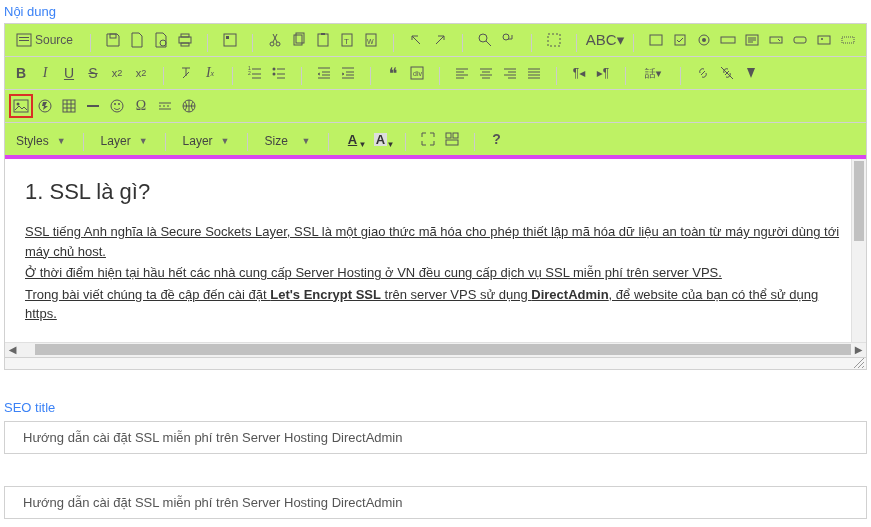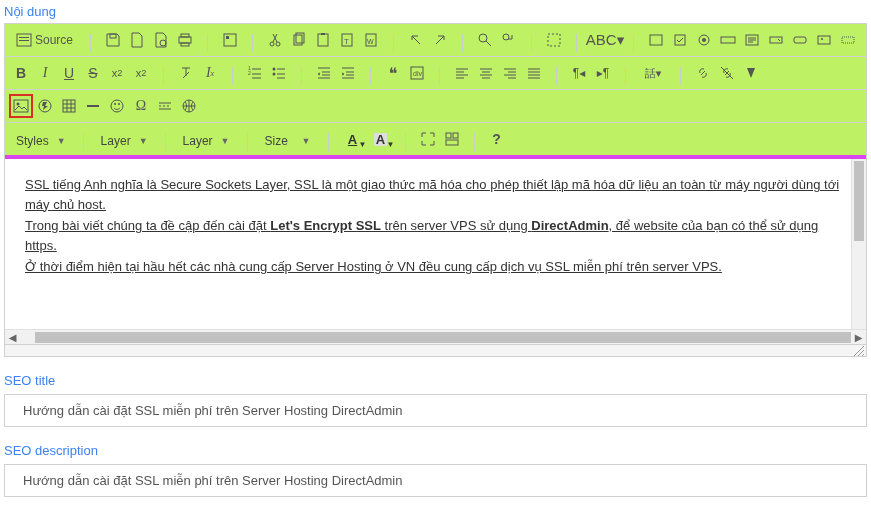--- a/index.html
+++ b/index.html
@@ -21,21 +21,21 @@
 .content-area { padding: 16px 20px; min-height: 170px; font-size: 13px; color: #333; line-height: 1.5; position: relative; overflow: auto; }
 .content-area h2 { font-size: 22px; font-weight: normal; color: #333; margin-bottom: 14px; }
 .content-area p { margin-bottom: 2px; text-decoration: underline; }
 .scroll-y { position: absolute; right: 0; top: 0; bottom: 0; width: 15px; background: #f1f1f1; border-left: 1px solid #e0e0e0; }
 .scroll-y .thumb { position: absolute; top: 2px; left: 2px; right: 2px; height: 80px; background: #c1c1c1; }
 .scroll-x { height: 15px; background: #f1f1f1; border-top: 1px solid #e0e0e0; display: flex; align-items: center; }
 .scroll-x .thumb { height: 11px; background: #c1c1c1; margin-left: 15px; width: calc(100% - 45px); }
 .scroll-x .arrow-btn { width: 15px; display: flex; align-items: center; justify-content: center; font-size: 10px; color: #666; }
 .resizer { height: 12px; background: #f5f5f5; border-top: 1px solid #d1d1d1; display: flex; justify-content: flex-end; align-items: center; padding-right: 2px; cursor: ns-resize; }
 .text-input { width: 100%; border: 1px solid #d1d1d1; padding: 8px 18px; font-size: 13px; color: #555; margin-top: 2px; }
-.field-block { margin-top: 16px; }
+.field-block { margin-top: 30px; }
 .relwrap { position: relative; }
 </style>
 </head>
 <body>
 
 <div class="field-label">Nội dung</div>
 
 <div class="editor-wrap">
 
   <div class="toolbar">
@@ -420,23 +420,24 @@
         </div>
     </div>
     <div class="sep"></div>
     <div class="tgroup">
       <div class="tbtn" style="font-weight:bold">?</div>
     </div>
   </div>
 
   <div class="relwrap">
     <div class="content-area">
+      <h2>1. SSL là gì?</h2>
       <p>SSL tiếng Anh nghĩa là Secure Sockets Layer, SSL là một giao thức mã hóa cho phép thiết lập mã hóa dữ liệu an toàn từ máy người dùng tới máy chủ host.</p>
+      <p>Ở thời điểm hiện tại hầu hết các nhà cung cấp Server Hosting ở VN đều cung cấp dịch vụ SSL miễn phí trên server VPS.</p>
       <p><span>Trong bài viết chúng ta đề cập đến cài đặt </span><strong>Let's Encrypt SSL</strong><span> trên server VPS sử dụng </span><strong>DirectAdmin</strong><span>, để website của bạn có thể sử dụng https.</span></p>
-      <p>Ở thời điểm hiện tại hầu hết các nhà cung cấp Server Hosting ở VN đều cung cấp dịch vụ SSL miễn phí trên server VPS.</p>
     </div>
     <div class="scroll-y">
         <div class="thumb"></div>
       </div>
   </div>
   <div class="scroll-x">
     <div class="arrow-btn">◀</div>
     <div class="thumb"></div>
     <div class="arrow-btn" style="margin-left:auto">▶</div>
   </div>
@@ -446,15 +447,14 @@
       </svg>
     </div>
 </div>
 
 <div class="field-block">
   <div class="field-label">SEO title</div>
   <input class="text-input" value="Hướng dẫn cài đặt SSL miễn phí trên Server Hosting DirectAdmin" style="">
 </div>
 
 <div class="field-block">
-  <div class="field-label">SEO description</div>
   <input class="text-input" value="Hướng dẫn cài đặt SSL miễn phí trên Server Hosting DirectAdmin" style="">
 </div>
 
 </body></html>

